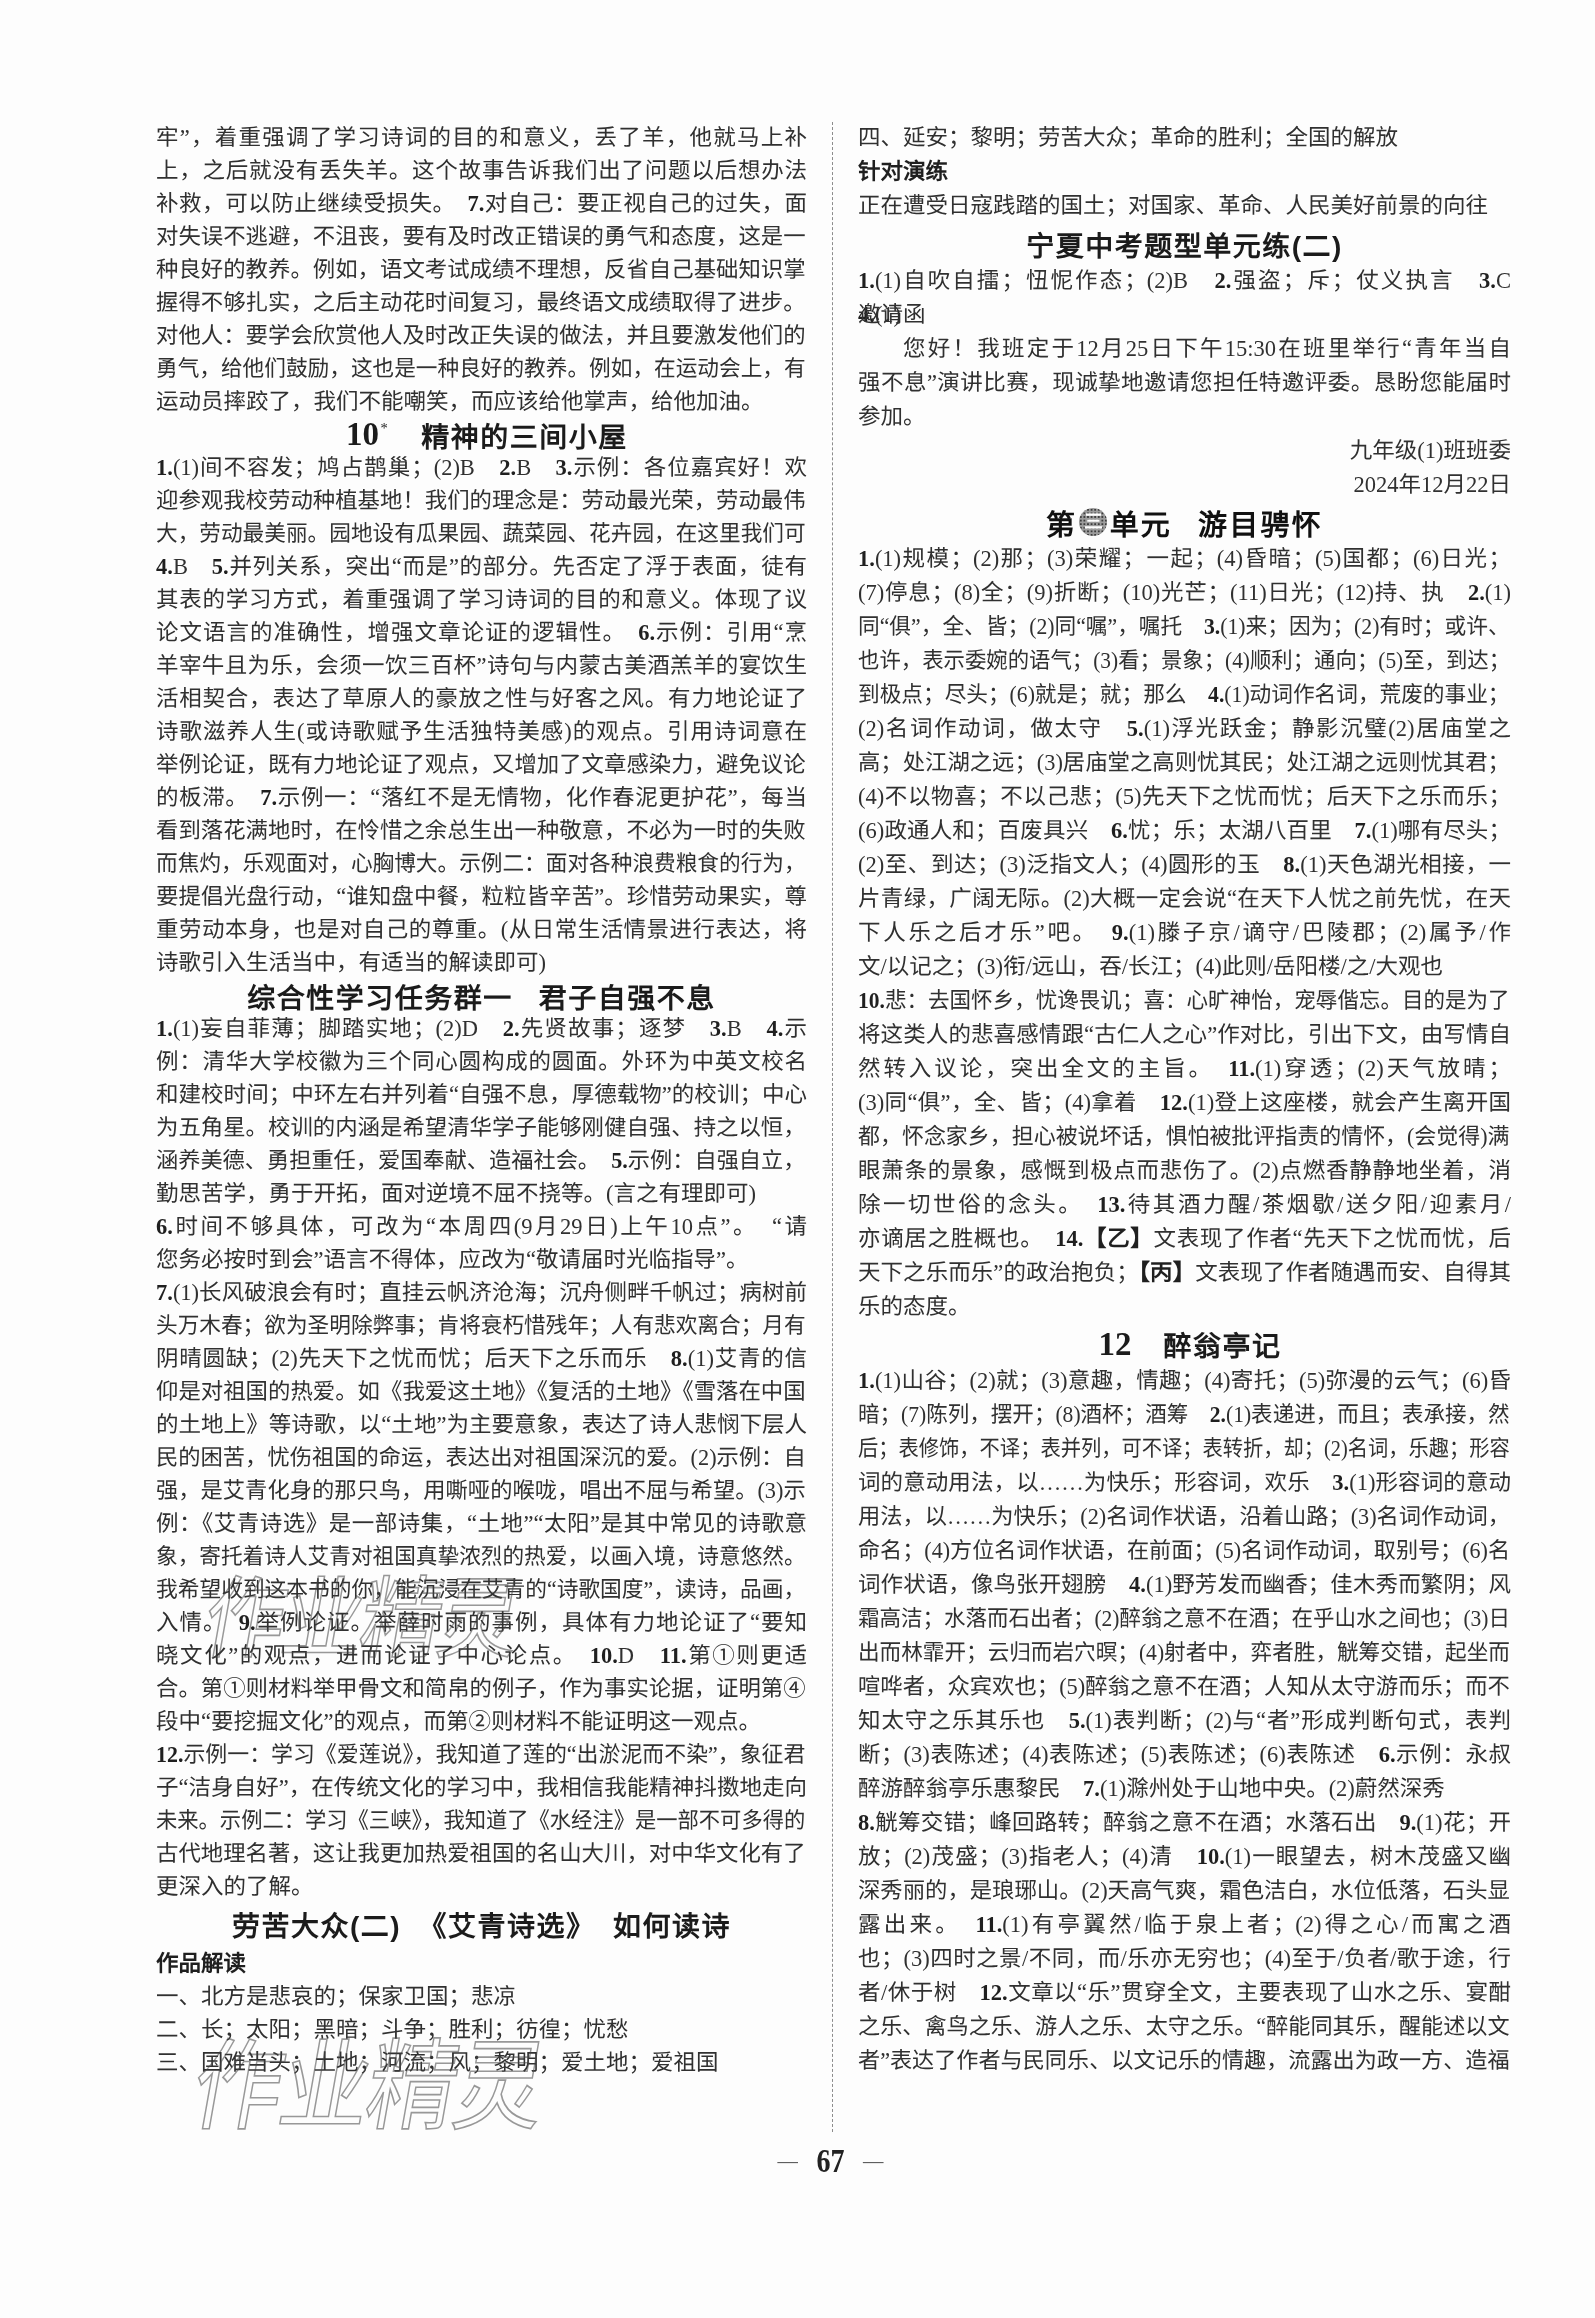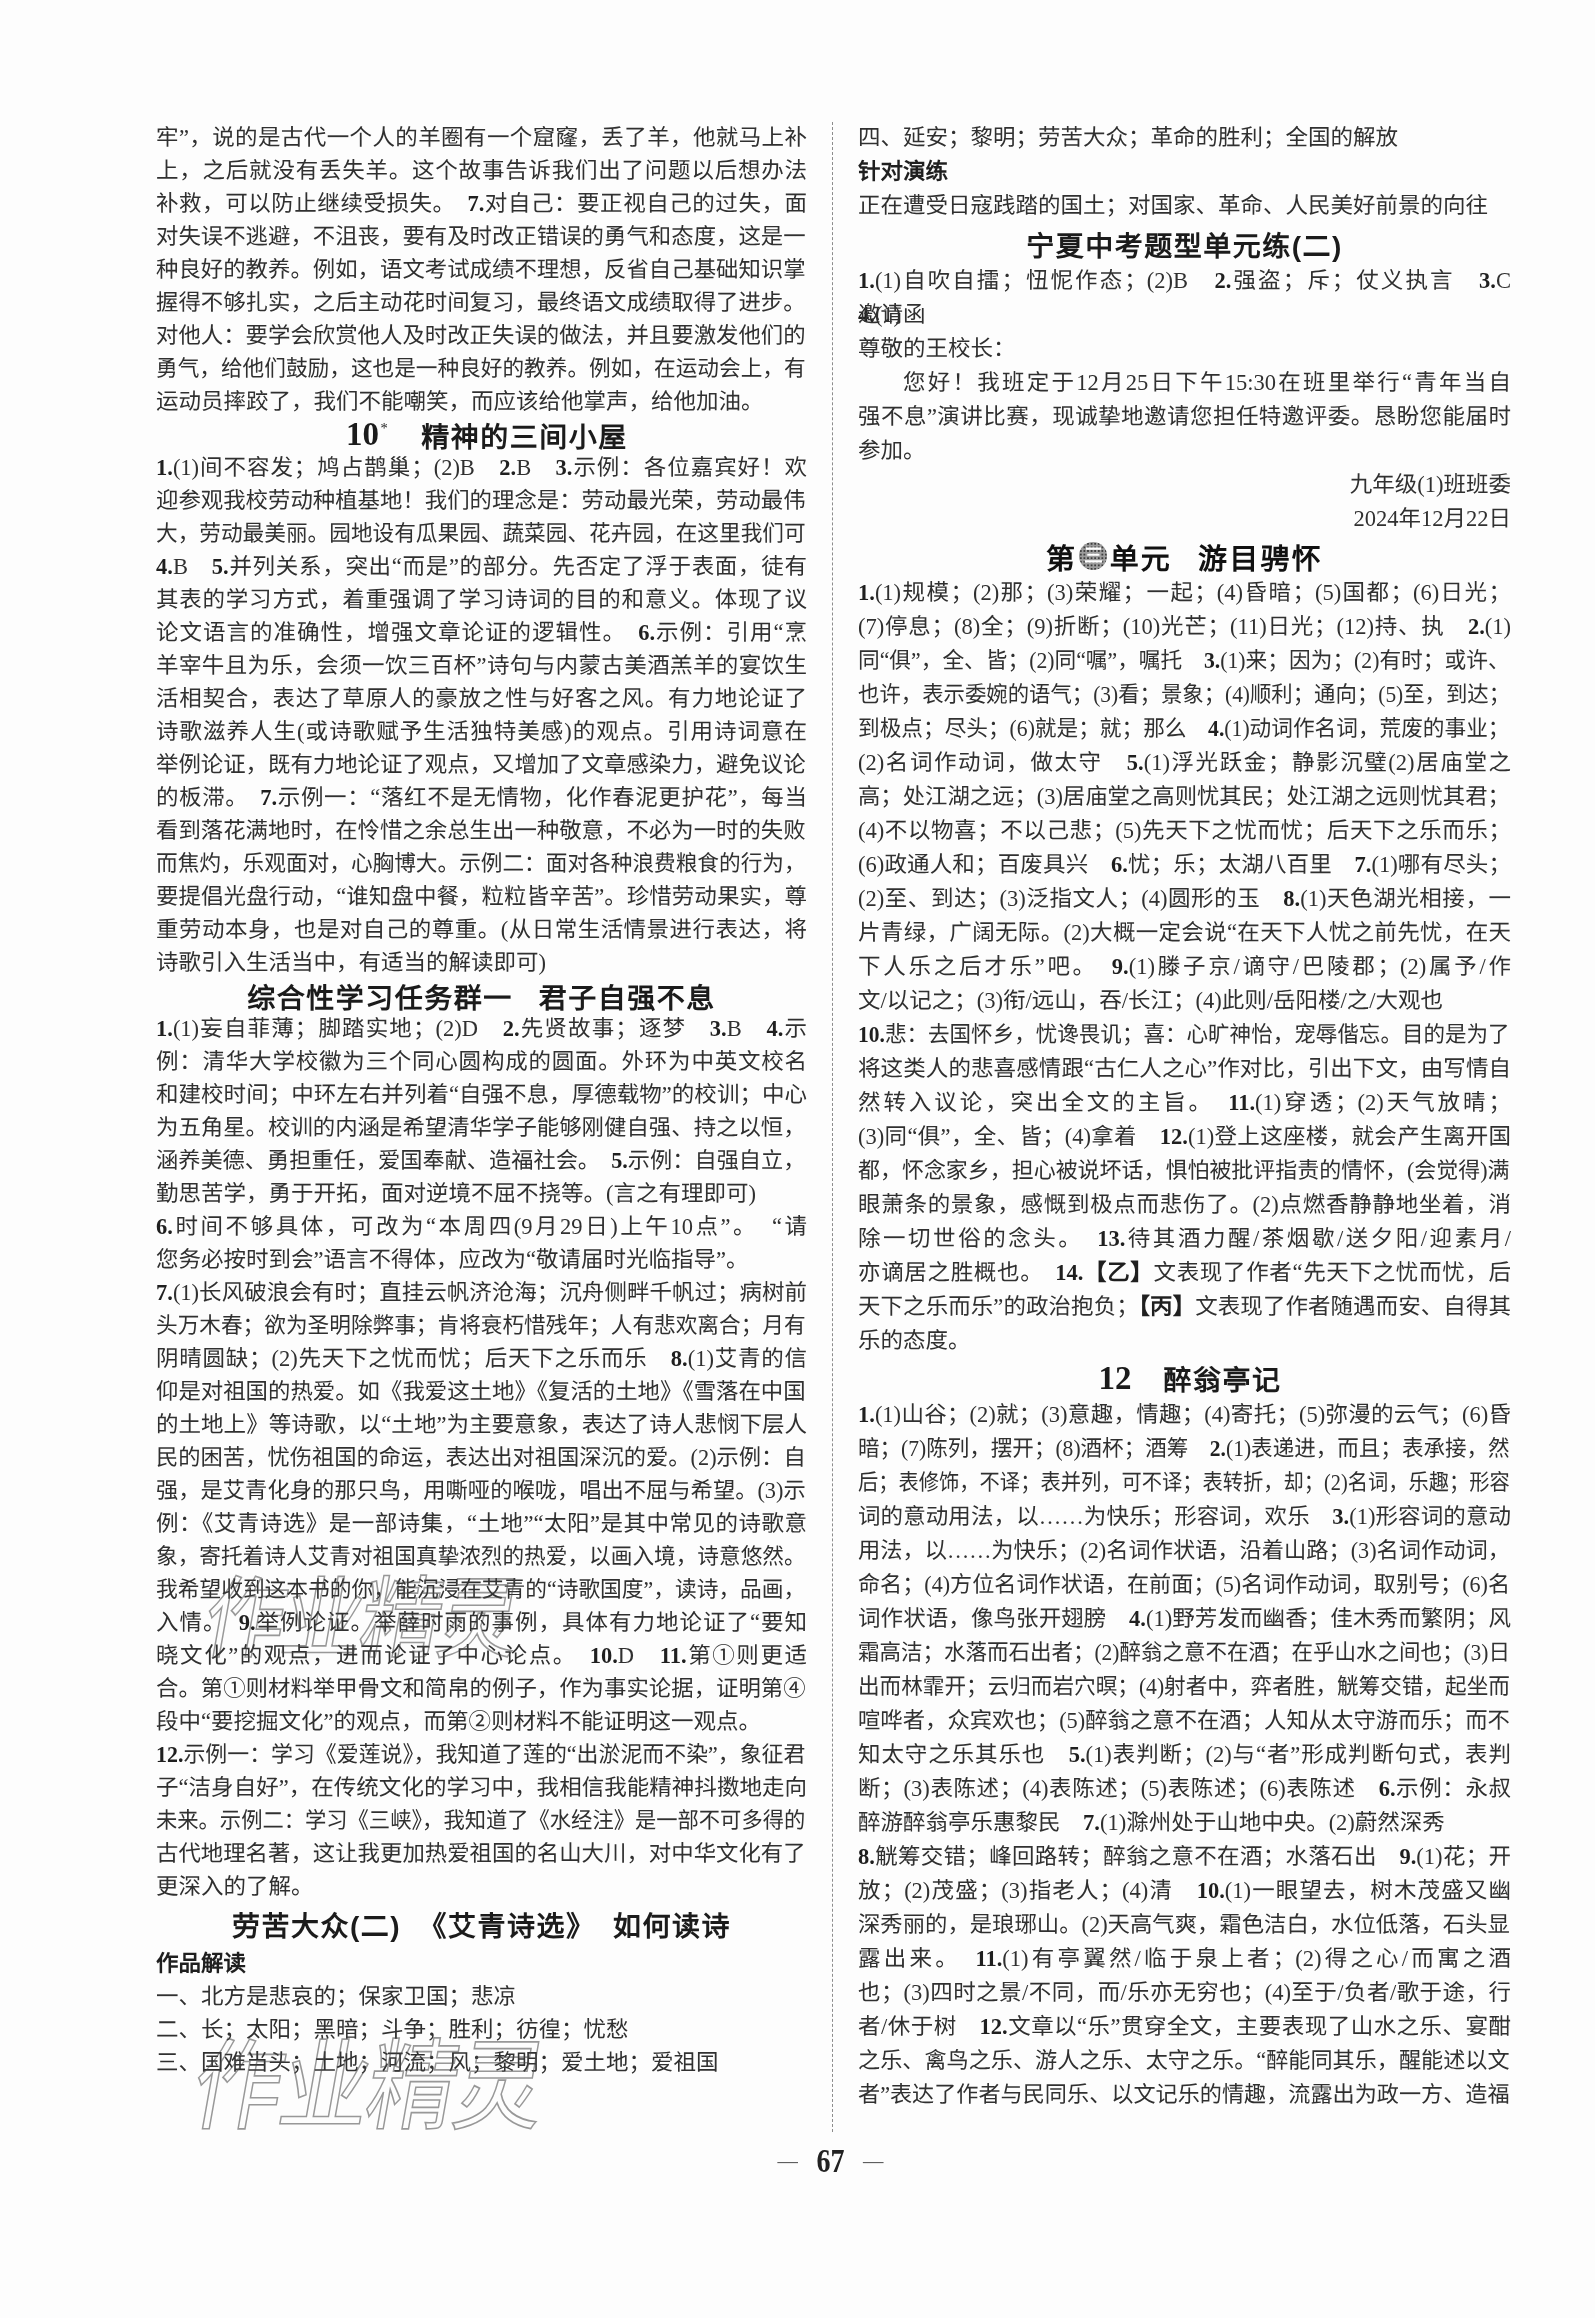--- a/index.html
+++ b/index.html
@@ -133,21 +133,21 @@
     .wm2 { left: 208px; top: 2007px; font-size: 90px; }
   </style>
 </head>
 <body>
 
 <div class="page">
 
   <div class="col col-left">
 
     <div>
-      <div class="ln fmt">牢”，说的是古代一个人的羊圈有一个窟窿，丢了羊，他就马上补</div>
+      <div class="ln fmt">牢”，着重强调了学习诗词的目的和意义，丢了羊，他就马上补</div>
       <div class="ln fmt">上，之后就没有丢失羊。这个故事告诉我们出了问题以后想办法</div>
       <div class="ln fmt">补救，可以防止继续受损失。　<b class="qn">7.</b>对自己：要正视自己的过失，面</div>
       <div class="ln fmt" style="transform: scaleX(0.9956);">对失误不逃避，不沮丧，要有及时改正错误的勇气和态度，这是一</div>
       <div class="ln fmt" style="transform: scaleX(0.9956);">种良好的教养。例如，语文考试成绩不理想，反省自己基础知识掌</div>
       <div class="ln fmt" style="transform: scaleX(0.9956);">握得不够扎实，之后主动花时间复习，最终语文成绩取得了进步。</div>
       <div class="ln fmt" style="transform: scaleX(0.9956);">对他人：要学会欣赏他人及时改正失误的做法，并且要激发他们的</div>
       <div class="ln fmt" style="transform: scaleX(0.9624);">勇气，给他们鼓励，这也是一种良好的教养。例如，在运动会上，有</div>
       <div class="ln fmt last">运动员摔跤了，我们不能嘲笑，而应该给他掌声，给他加油。</div>
     </div>
 
@@ -254,21 +254,20 @@
       <span>宁夏中考题型单元练(二)</span>
     </div>
 
     <div class="ln fmt"><b class="qn">1.</b>(1)自吹自擂；忸怩作态；(2)B　<b class="qn">2.</b>强盗；斥；仗义执言　<b class="qn">3.</b>C</div>
 
     <div class="ln rel">
       <span class="fmt"><b class="qn">4.</b>(1)</span>
       <span class="center-title">邀请函</span>
     </div>
 
-    <div class="ln fmt last">尊敬的王校长：</div>
 
     <div>
       <div class="ln fmt indent">您好！我班定于12月25日下午15:30在班里举行“青年当自</div>
       <div class="ln fmt">强不息”演讲比赛，现诚挚地邀请您担任特邀评委。恳盼您能届时</div>
       <div class="ln fmt last">参加。</div>
     </div>
 
     <div>
       <div class="ln right">九年级(1)班班委</div>
       <div class="ln right">2024年12月22日</div>

